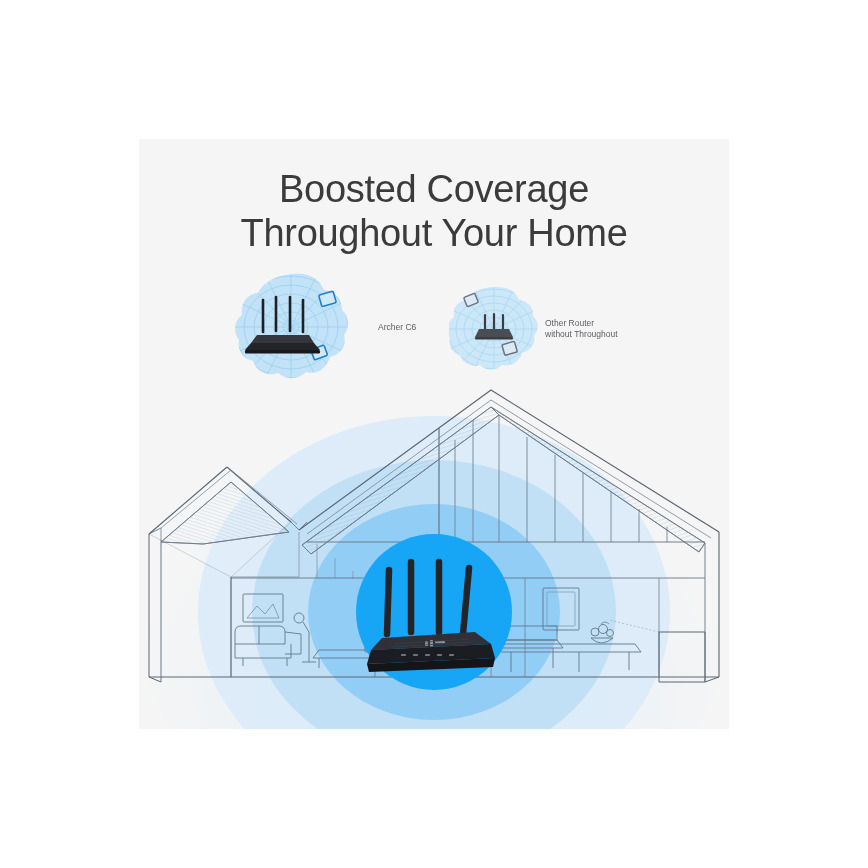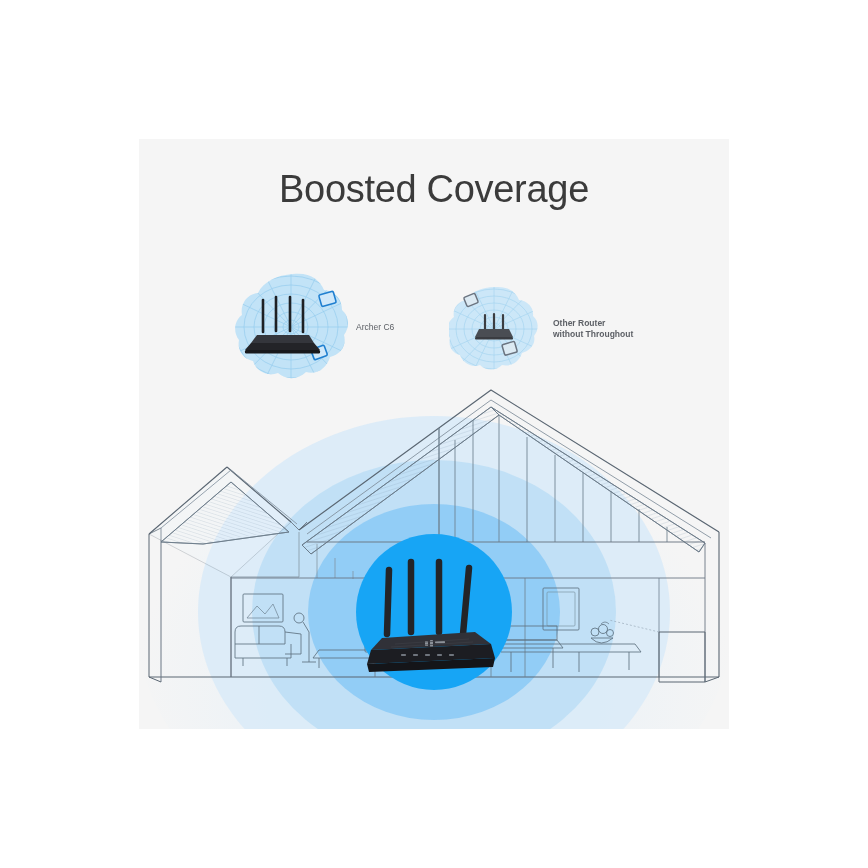--- a/index.html
+++ b/index.html
@@ -73,22 +73,22 @@
   .blob-wrap { position: relative; }
   .blob-wrap.big   { width: 118px; height: 112px; }
   .blob-wrap.small { width: 92px;  height: 88px;  }
 
   .compare-label {
     color: #5d6066;
     font-size: 8.5px;
     line-height: 11px;
     white-space: nowrap;
   }
-  .compare-item.left  .compare-label { margin-left: 4px; }
-  .compare-item.right .compare-label { margin-left: 12px; font-weight: bold;  }
+  .compare-item.left  .compare-label { margin-left: 26px; }
+  .compare-item.right .compare-label { margin-left: 4px;  }
 
   
   #scene {
     position: absolute;
     left: 0;
     top: 243px;
     width: 590px;
     height: 347px;
     z-index: 10;
   }
@@ -98,20 +98,21 @@
 </style>
 </head>
 <body>
 
 <div id="stage">
 
   <div id="panel">
 
     <div id="title-block">
       <span class="title-line">Boosted Coverage</span>
+      <span class="title-line">Throughout Your Home</span>
     </div>
 
     <div id="compare-row">
 
       <div class="compare-item left">
         <div class="blob-wrap big">
           <svg width="118" height="112" viewBox="0 0 118 112">
             <defs>
               <clipPath id="blobClipA">
                 <path d="M59 3 C76 1 86 9 90 19 C101 20 108 28 108 39

